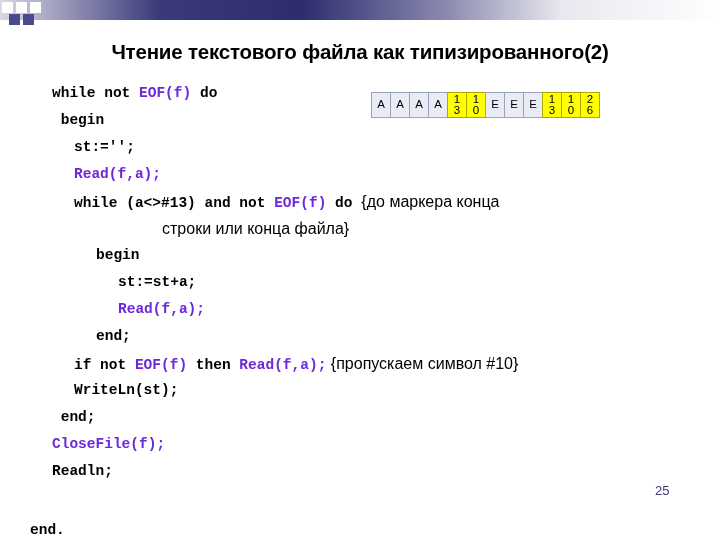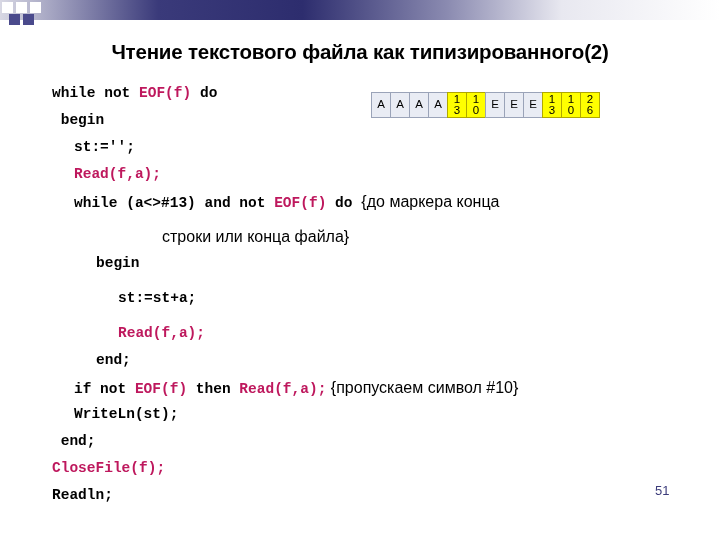--- a/index.html
+++ b/index.html
@@ -67,33 +67,33 @@
     top: 80px;
     width: 660px;
     font-family: "Liberation Mono", "DejaVu Sans Mono", monospace;
     font-size: 14.5px;
     font-weight: bold;
     color: #000000;
     line-height: 27px;
     white-space: pre;
   }
   .code .ln { display: block; height: 27px; }
-  .kw-blue { color: #be185d; }
+  .kw-blue { color: #6d28d9; }
   .cmt {
     font-family: "Liberation Sans", sans-serif;
     font-weight: normal;
     font-size: 16px;
     color: #000000;
   }
 
   .indent1 { padding-left: 22px; }
   .indent0 { padding-left: 0px; margin-top: 32px; }
   .indent2 { padding-left: 44px; }
   .indent3 { padding-left: 66px; }
-  .indent4 { padding-left: 88px; margin-top: 8px; }
+  .indent4 { padding-left: 88px; }
 
   
   .buffer {
     position: absolute;
     left: 371px;
     top: 92px;
     width: 231px;
     height: 26px;
   }
   .cell {
@@ -197,13 +197,13 @@
       </span>
     </div>
     <div class="cell hl" style="left: 209px; width: 20px;">
       <span class="two">
         <span>2</span>
         <span>6</span>
       </span>
     </div>
   </div>
 
-<div class="pagenum">51</div>
+<div class="pagenum">25</div>
 
 </body></html>

